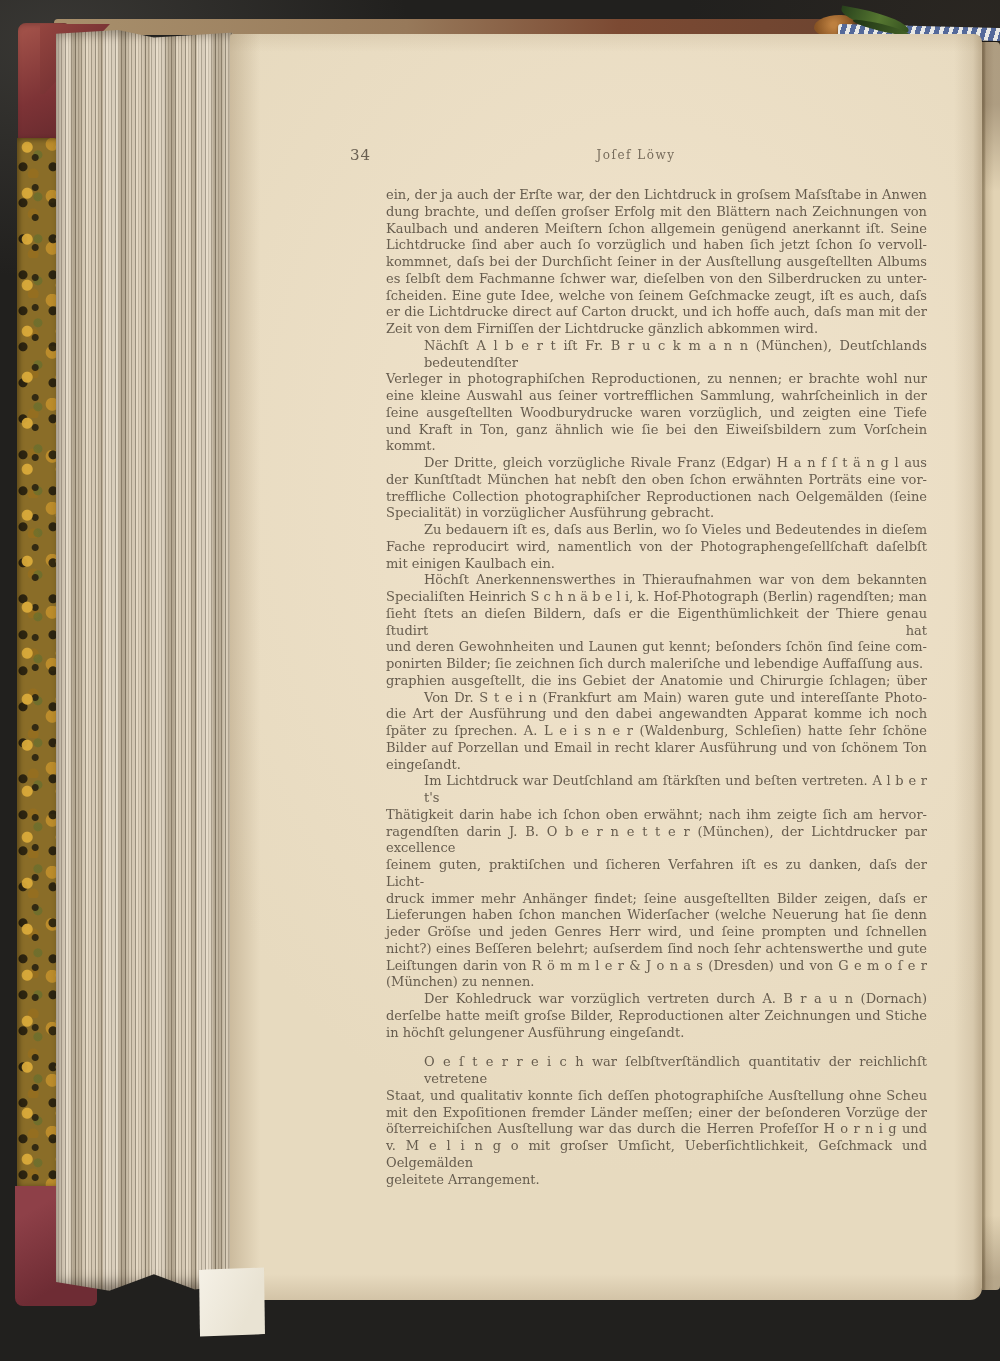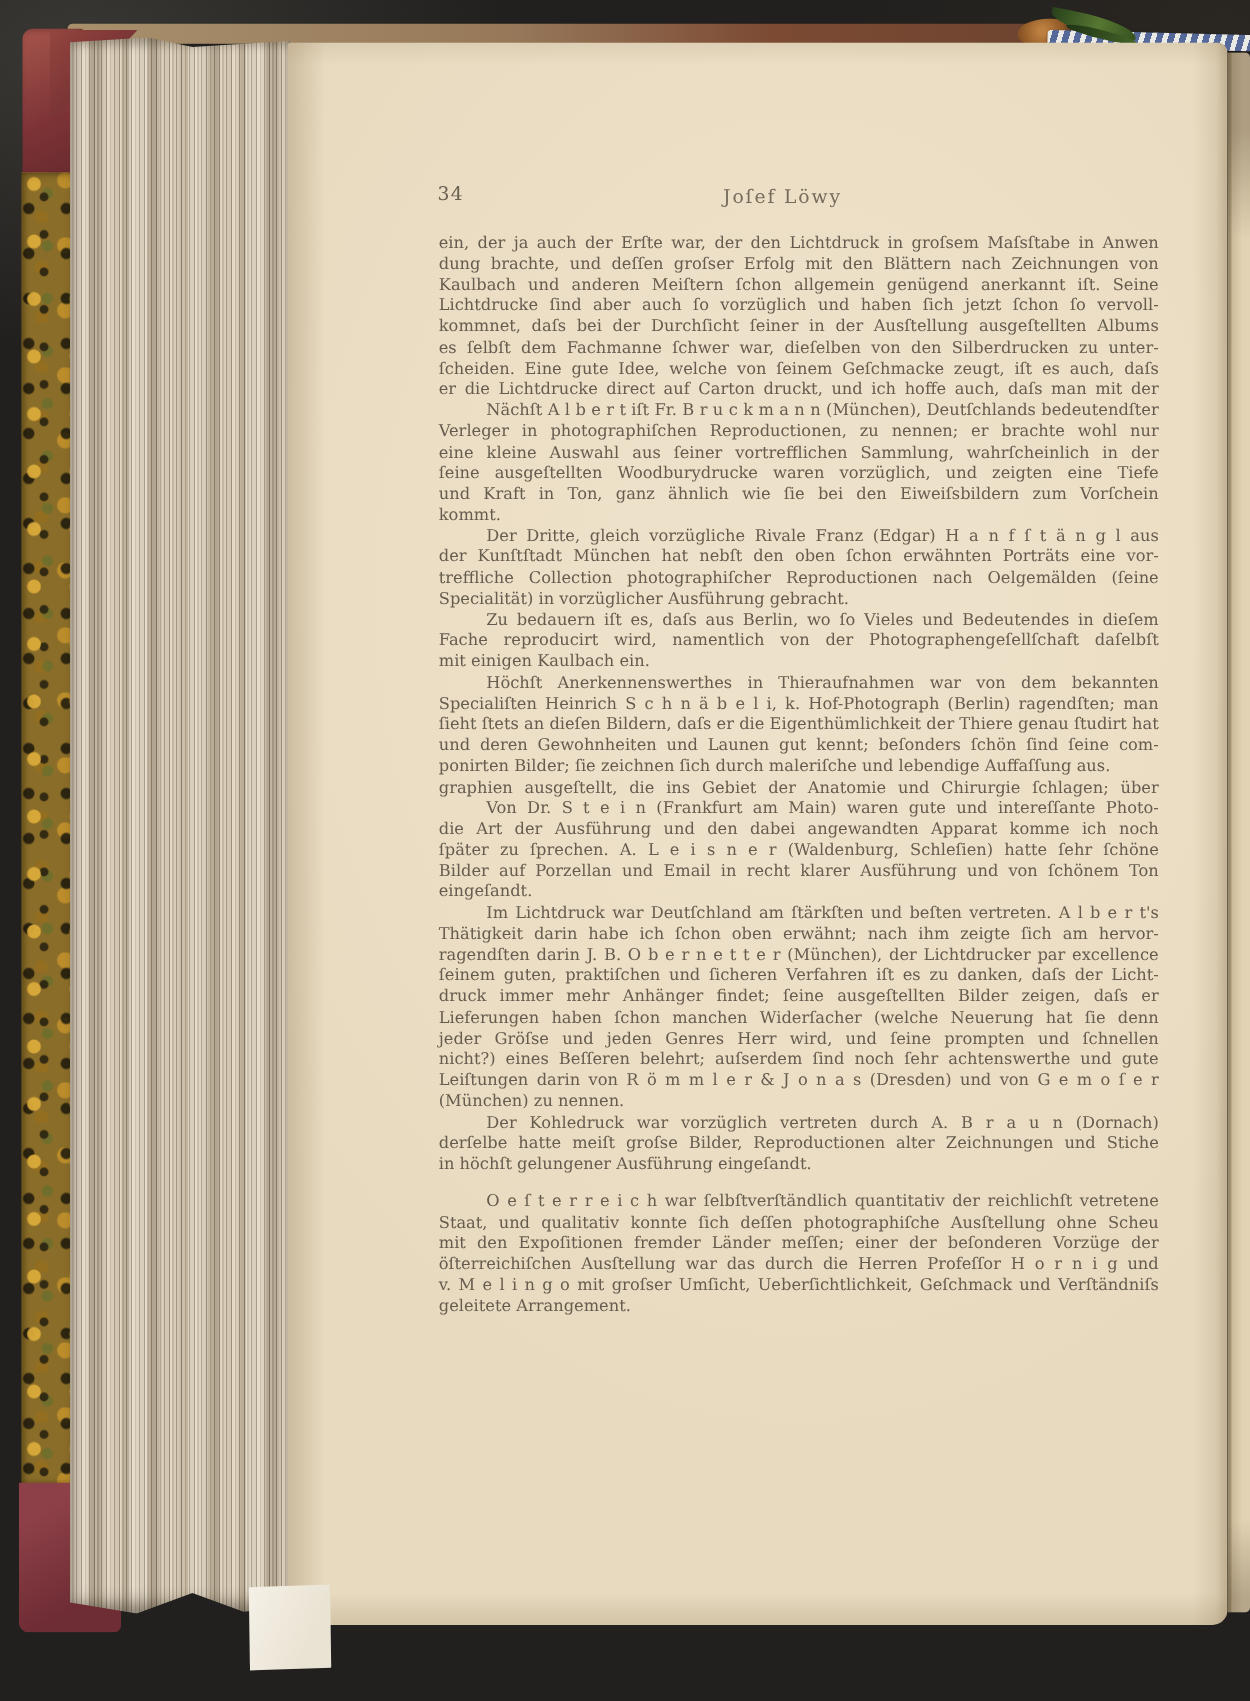--- a/index.html
+++ b/index.html
@@ -110,30 +110,30 @@
       linear-gradient(180deg, rgba(90,70,48,.38) 0 5%, rgba(90,70,48,0) 12%),
       linear-gradient(90deg,#9b8a6b 0 2px,#cdbc9c 4px,#e2d3b4 12px);
     border-radius:0 4px 4px 0;
   }
   
   .page-number{
     position:absolute;left:120px;top:112px;
     font-size:15px;color:#6a6052;letter-spacing:1px;
   }
   .running-header{
-    position:absolute;left:108px;top:114px;width:576px;text-align:center;
-    font-size:15px;color:#776c5c;letter-spacing:1.5px;
+    position:absolute;left:118px;top:114px;width:576px;text-align:center;
+    font-size:12px;color:#776c5c;letter-spacing:1.5px;
   }
   .text-block{
     position:absolute;left:121px;top:153px;width:576px;
     font-size:13px;line-height:16.75px;color:#665c4e;
   }
   .para{margin:0;}
   .para.space-before{margin-top:13px;}
-  .tline{text-align:justify;text-align-last:justify;white-space:normal;}
+  .tline{text-align:justify;text-align-last:justify;white-space:normal;margin-left:35px;}
   .tline.last{text-align-last:left;}
   .tline.indent{padding-left:38px;}
 </style>
 </head>
 <body>
 
 <div class="scene">
 
   <div class="top-edge-strip"></div>
   <div class="fuzz-blob"></div>
@@ -156,20 +156,21 @@
     <div class="text-block">
         <div class="para">
           <div class="tline">ein, der ja auch der Erſte war, der den Lichtdruck in groſsem Maſsſtabe in Anwen</div>
           <div class="tline">dung brachte, und deſſen groſser Erfolg mit den Blättern nach Zeichnungen von</div>
           <div class="tline">Kaulbach und anderen Meiſtern ſchon allgemein genügend anerkannt iſt. Seine</div>
           <div class="tline">Lichtdrucke ſind aber auch ſo vorzüglich und haben ſich jetzt ſchon ſo vervoll-</div>
           <div class="tline">kommnet, daſs bei der Durchſicht ſeiner in der Ausſtellung ausgeſtellten Albums</div>
           <div class="tline">es ſelbſt dem Fachmanne ſchwer war, dieſelben von den Silberdrucken zu unter-</div>
           <div class="tline">ſcheiden. Eine gute Idee, welche von ſeinem Geſchmacke zeugt, iſt es auch, daſs</div>
           <div class="tline">er die Lichtdrucke direct auf Carton druckt, und ich hoffe auch, daſs man mit der</div>
+          <div class="tline last">Zeit von dem Firniſſen der Lichtdrucke gänzlich abkommen wird.</div>
         </div>
         <div class="para">
           <div class="tline indent">Nächſt A l b e r t iſt Fr. B r u c k m a n n (München), Deutſchlands bedeutendſter</div>
           <div class="tline">Verleger in photographiſchen Reproductionen, zu nennen; er brachte wohl nur</div>
           <div class="tline">eine kleine Auswahl aus ſeiner vortrefflichen Sammlung, wahrſcheinlich in der</div>
           <div class="tline">ſeine ausgeſtellten Woodburydrucke waren vorzüglich, und zeigten eine Tiefe</div>
           <div class="tline">und Kraft in Ton, ganz ähnlich wie ſie bei den Eiweiſsbildern zum Vorſchein</div>
           <div class="tline last">kommt.</div>
         </div>
         <div class="para">
@@ -213,19 +214,19 @@
         <div class="para">
           <div class="tline indent">Der Kohledruck war vorzüglich vertreten durch A. B r a u n (Dornach)</div>
           <div class="tline">derſelbe hatte meiſt groſse Bilder, Reproductionen alter Zeichnungen und Stiche</div>
           <div class="tline last">in höchſt gelungener Ausführung eingeſandt.</div>
         </div>
         <div class="para space-before">
           <div class="tline indent">O e ſ t e r r e i c h war ſelbſtverſtändlich quantitativ der reichlichſt vetretene</div>
           <div class="tline">Staat, und qualitativ konnte ſich deſſen photographiſche Ausſtellung ohne Scheu</div>
           <div class="tline">mit den Expoſitionen fremder Länder meſſen; einer der beſonderen Vorzüge der</div>
           <div class="tline">öſterreichiſchen Ausſtellung war das durch die Herren Profeſſor H o r n i g und</div>
-          <div class="tline">v. M e l i n g o mit groſser Umſicht, Ueberſichtlichkeit, Geſchmack und Verſtändniſs</div>
+          <div class="tline">v. M e l i n g o mit groſser Umſicht, Ueberſichtlichkeit, Geſchmack und Oelgemälden</div>
           <div class="tline last">geleitete Arrangement.</div>
         </div>
       </div>
   </div>
 
 </div>
 
 </body></html>

